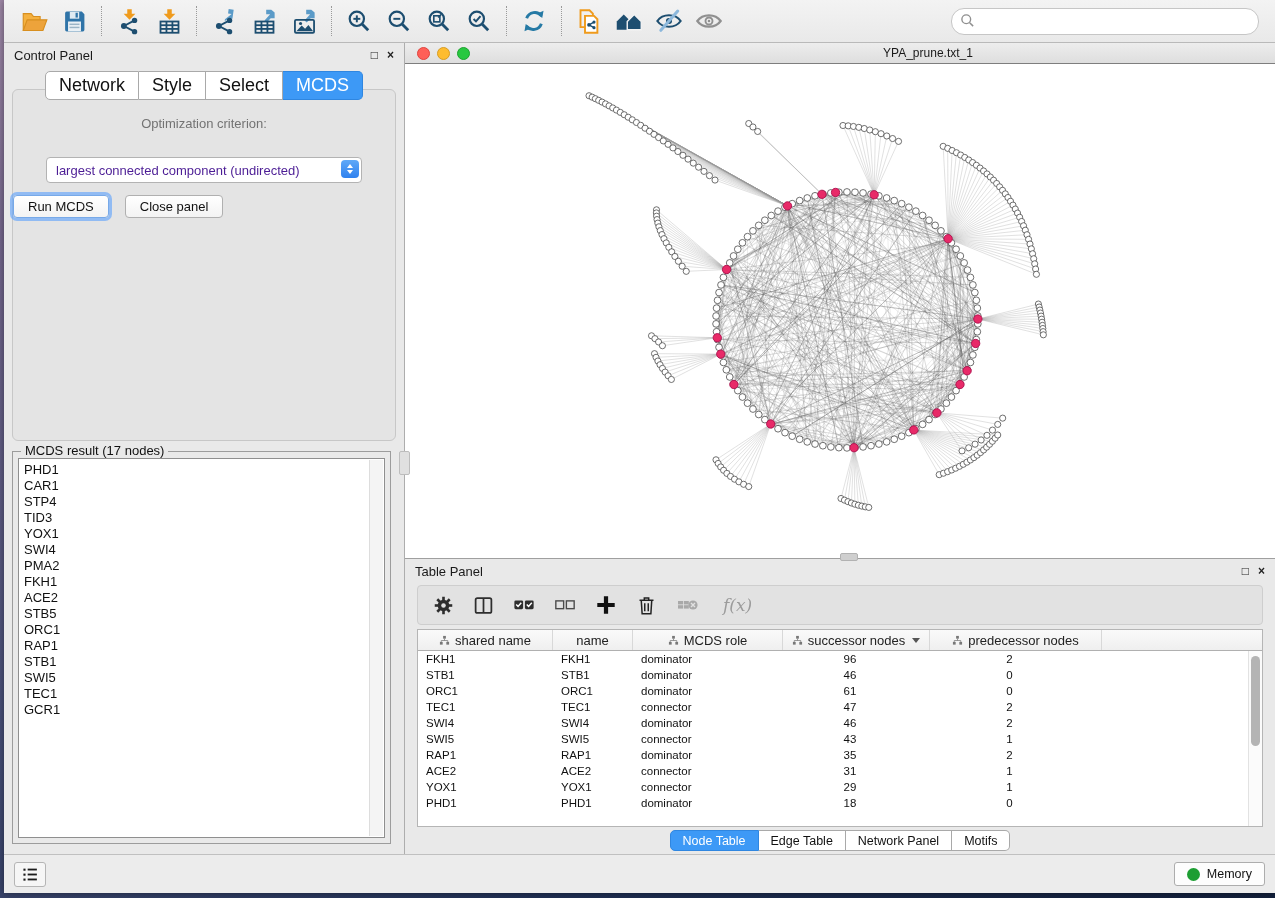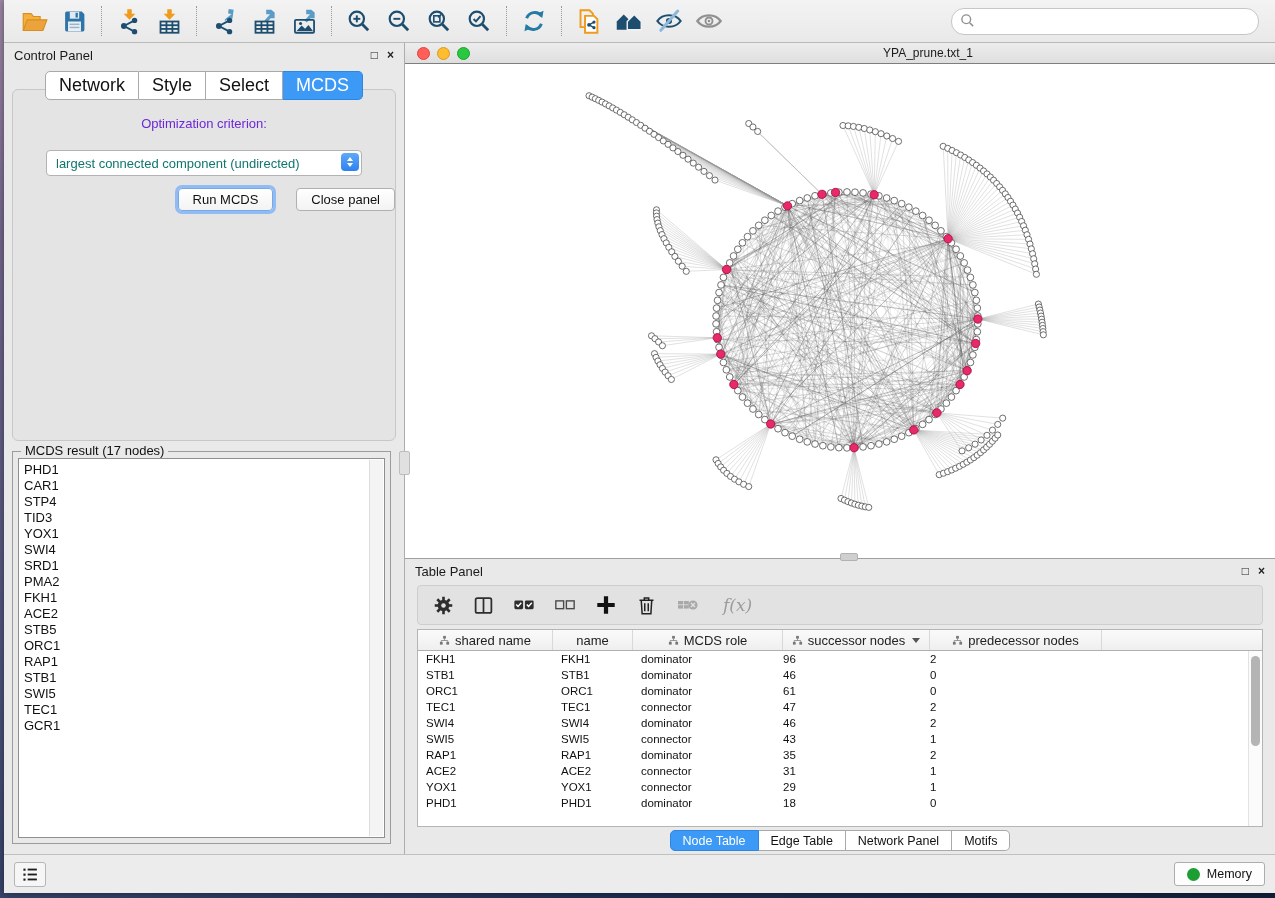--- a/index.html
+++ b/index.html
@@ -19,27 +19,27 @@
   #control-panel{width:400px;flex:none;background:#e9e9e9;border-right:1px solid #adadad;display:flex;flex-direction:column;}
   .panel-header{height:24px;flex:none;display:flex;align-items:center;padding:0 10px;font-size:13px;color:#1a1a1a;}
   .win-btns{margin-left:auto;display:flex;gap:9px;align-items:center;}
   .win-btn{font-size:12px;color:#222;line-height:1;font-weight:bold;cursor:default;}
   .tabbar{display:flex;justify-content:center;margin:4px 0 -11px;position:relative;z-index:3;}
   .mtab{background:#fff;border:1px solid #a9a9a9;border-left-width:0;padding:3px 13px;font-size:18px;color:#111;}
   .mtab:first-child{border-left-width:1px;border-radius:5px 0 0 5px;}
   .mtab:last-child{border-radius:0 5px 5px 0;}
   .mtab.selected{background:#3d99f6;border-color:#2f86e0;color:#fff;}
   #cp-panel{margin:0 8px;height:352px;flex:none;background:#e4e4e4;border:1px solid #c7c7c7;border-radius:6px;padding-top:26px;box-sizing:border-box;}
-  #opt-label{text-align:center;font-size:13px;color:#6d28d9;margin-bottom:19px;}
+  #opt-label{text-align:center;font-size:13px;color:#737373;margin-bottom:26px;}
   #criterion-select{margin:0 auto;width:314px;height:24px;background:#fff;border:1px solid #b3b3b3;border-radius:4px;display:flex;align-items:center;position:relative;}
-  #criterion-select .sel-text{font-size:13px;color:#0f766e;padding-left:9px;}
+  #criterion-select .sel-text{font-size:13px;color:#4c1d95;padding-left:9px;}
   .stepper{position:absolute;right:2px;top:2px;width:18px;height:18px;background:linear-gradient(#5fa9f8,#2f81ef);border-radius:4px;display:flex;flex-direction:column;align-items:center;justify-content:center;gap:2px;}
   .tri-up{width:0;height:0;border-left:3.5px solid transparent;border-right:3.5px solid transparent;border-bottom:4px solid #fff;}
   .tri-dn{width:0;height:0;border-left:3.5px solid transparent;border-right:3.5px solid transparent;border-top:4px solid #fff;}
-  #cp-buttons{display:flex;justify-content:flex-end;gap:23px;margin-top:12px;}
+  #cp-buttons{display:flex;justify-content:flex-start;gap:16px;margin-top:12px;}
   .mac-btn{background:linear-gradient(#ffffff,#f3f3f3);border:1px solid #b0b0b0;border-radius:4px;font-size:13px;color:#111;padding:3px 14px;font-family:"Liberation Sans",sans-serif;}
   .mac-btn.focused{box-shadow:0 0 0 3px rgba(100,165,250,.65);border-color:#77a9e8;}
   #result-box{flex:1;margin:10px 13px 10px 8px;border:1px solid #9c9c9c;position:relative;}
   #result-title{position:absolute;top:-9px;left:8px;background:#e9e9e9;padding:0 4px;font-size:13px;color:#111;}
   #result-list-wrap{position:absolute;left:5px;right:5px;top:6px;bottom:5px;background:#fff;border:1px solid #8f8f8f;overflow:hidden;}
   #result-list{padding:3px 0 0 5px;font-size:13px;line-height:16px;color:#111;}
   #result-scroll{position:absolute;top:1px;bottom:1px;right:1px;width:13px;background:#f4f4f4;border-left:1px solid #ddd;}
   
   #v-grip{position:absolute;left:395px;top:408px;width:9px;height:22px;background:#e0e0e0;border:1px solid #bdbdbd;border-radius:2px;z-index:6;}
   
@@ -58,21 +58,21 @@
   
   #table-panel{height:295px;flex:none;background:#e9e9e9;border-top:1px solid #9f9f9f;display:flex;flex-direction:column;}
   #tp-toolbar{margin:2px 12px 4px;height:38px;flex:none;background:#e2e2e2;border:1px solid #cecece;border-radius:4px;display:flex;align-items:center;gap:19px;padding:0 15px;}
   #table-wrap{margin:0 12px;flex:1;background:#fff;border:1px solid #b5b5b5;position:relative;overflow:hidden;}
   #thead{display:flex;height:20px;background:linear-gradient(#fafafa,#efefef);border-bottom:1px solid #b0b0b0;}
   .th{flex:none;display:flex;align-items:center;justify-content:center;gap:5px;font-size:13px;color:#222;border-right:1px solid #d8d8d8;box-sizing:border-box;}
   .th .sort-arrow{width:0;height:0;border-left:4px solid transparent;border-right:4px solid transparent;border-top:5px solid #555;margin-left:2px;}
   .tr{display:flex;height:16px;align-items:center;}
   .td{flex:none;font-size:11.5px;color:#111;white-space:nowrap;overflow:hidden;box-sizing:border-box;}
   .td.left{padding-left:8px;text-align:left;}
-  .td.right{padding-right:13px;text-align:left;}
+  .td.right{padding-right:13px;text-align:center;}
   #tbl-scroll{position:absolute;right:0;top:21px;bottom:0;width:13px;background:#fbfbfb;border-left:1px solid #e2e2e2;}
   #tbl-thumb{position:absolute;left:2px;right:2px;top:5px;height:90px;background:#b4b4b4;border-radius:5px;}
   #tp-tabs{height:27px;flex:none;display:flex;justify-content:center;align-items:center;}
   #tp-tabs .mtab{font-size:12.5px;padding:2.5px 12px;}
   
   #statusbar{height:38px;flex:none;background:#ececec;border-top:1px solid #c0c0c0;display:flex;align-items:center;padding:0 10px;}
   #list-btn{width:30px;height:23px;background:#f6f6f6;border:1px solid #b5b5b5;border-radius:3px;display:flex;align-items:center;justify-content:center;}
   #memory-btn{margin-left:auto;display:flex;align-items:flex-end;gap:7px;background:#fdfdfd;border:1px solid #adadad;border-radius:3px;padding:4px 12px;font-size:12.5px;color:#111;}
   #memory-dot{width:13px;height:13px;border-radius:50%;background:#1d9e33;}
 </style>
@@ -275,21 +275,20 @@
       <div id="result-box">
         <div id="result-title">MCDS result (17 nodes)</div>
         <div id="result-list-wrap">
           <div id="result-list">
               <div>PHD1</div>
               <div>CAR1</div>
               <div>STP4</div>
               <div>TID3</div>
               <div>YOX1</div>
               <div>SWI4</div>
-              <div>SRD1</div>
               <div>PMA2</div>
               <div>FKH1</div>
               <div>ACE2</div>
               <div>STB5</div>
               <div>ORC1</div>
               <div>RAP1</div>
               <div>STB1</div>
               <div>SWI5</div>
               <div>TEC1</div>
               <div>GCR1</div>

